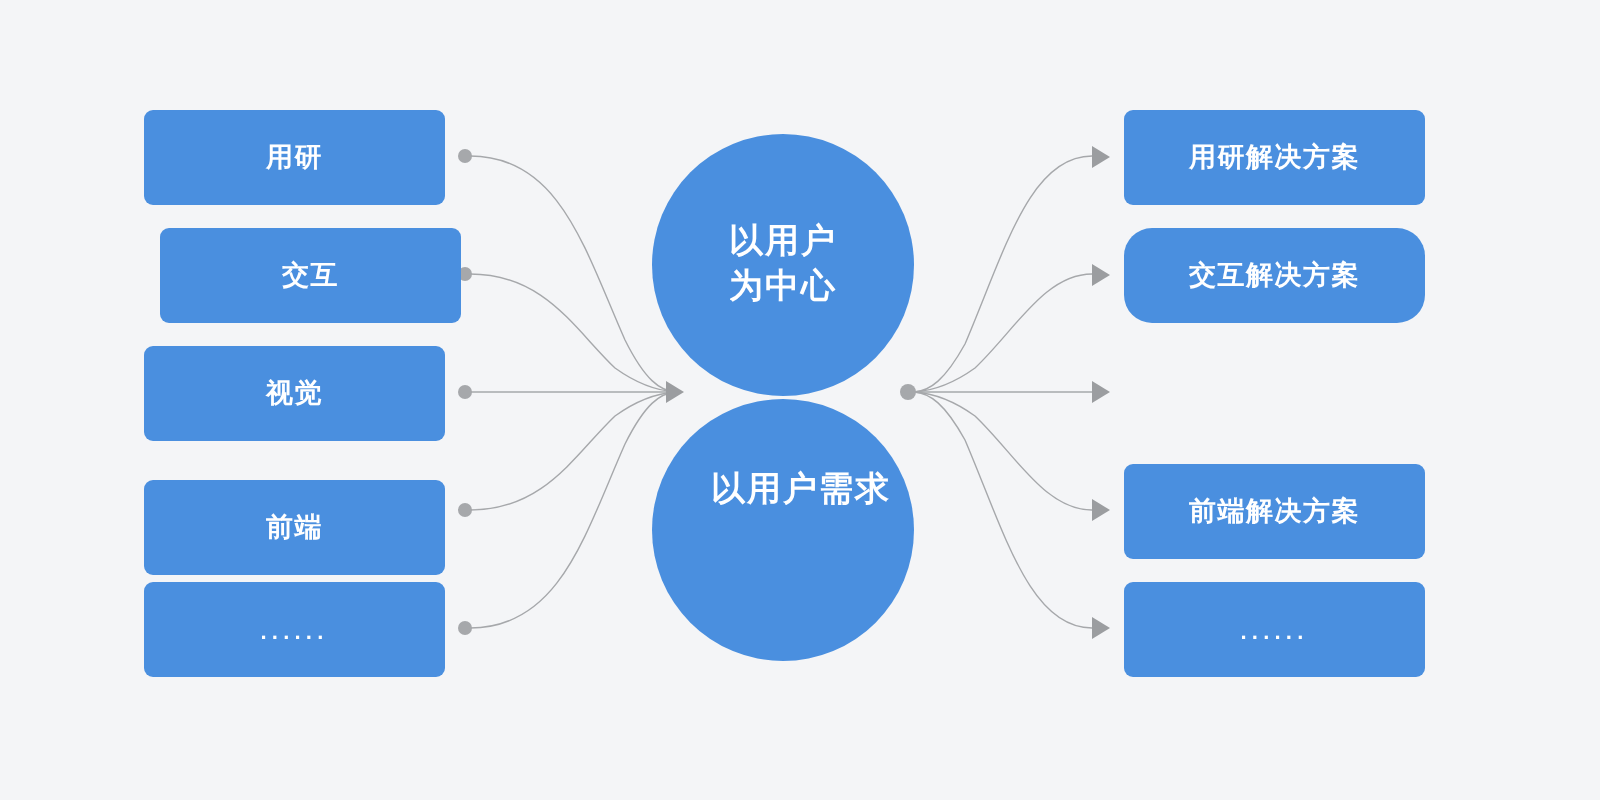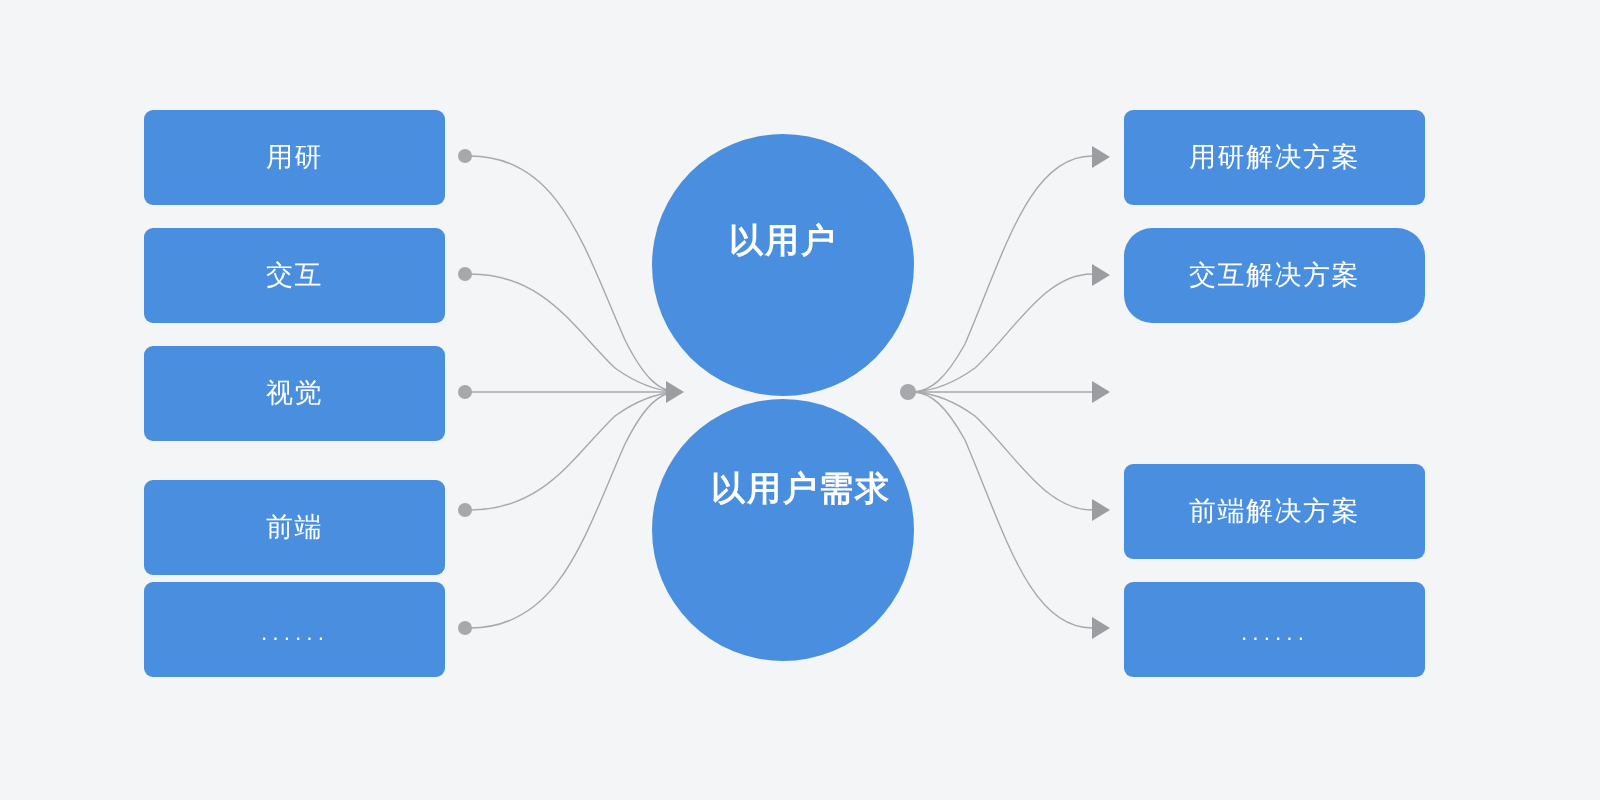--- a/index.html
+++ b/index.html
@@ -46,21 +46,21 @@
     background: #4a8fdf;
     border-radius: 9px;
     display: flex;
     align-items: center;
     justify-content: center;
     box-sizing: border-box;
   }
   .node-label {
     color: #ffffff;
     font-size: 27px;
-    font-weight: 400;
+    font-weight: 700;
     letter-spacing: 1.5px;
     line-height: 1;
     white-space: nowrap;
   }
   .node-label.ellipsis {
     font-size: 22px;
     letter-spacing: 4px;
     position: relative;
     top: 8px;
   }
@@ -141,29 +141,30 @@
     </defs>
     <circle cx="783" cy="265" r="131" fill="#4a8fdf"></circle>
     <circle cx="783" cy="530" r="131" fill="#4a8fdf"></circle>
     <g clip-path="url(#clipTop)">
       <circle cx="783" cy="530" r="131" fill="#1b55c6"></circle>
     </g>
   </svg>
 
   <div class="venn-text" id="venn-text-top">
     <div>以用户</div>
+    <div>为中心</div>
   </div>
   <div class="venn-text" id="venn-text-bottom">
     <div>以用户需求</div>
   </div>
 
   <div class="node-box col-left" style="top:110px;">
     <span class="node-label">用研</span>
   </div>
-  <div class="node-box col-left" style="top:228px;">
+  <div class="node-box col-left" style="top:228px;margin-left:16px;">
     <span class="node-label">交互</span>
   </div>
   <div class="node-box col-left" style="top:346px;align-items:center;">
     <span class="node-label">视觉</span>
   </div>
   <div class="node-box col-left" style="top:480px;">
     <span class="node-label">前端</span>
   </div>
   <div class="node-box col-left" style="top:582px;">
     <span class="node-label ellipsis">······</span>

